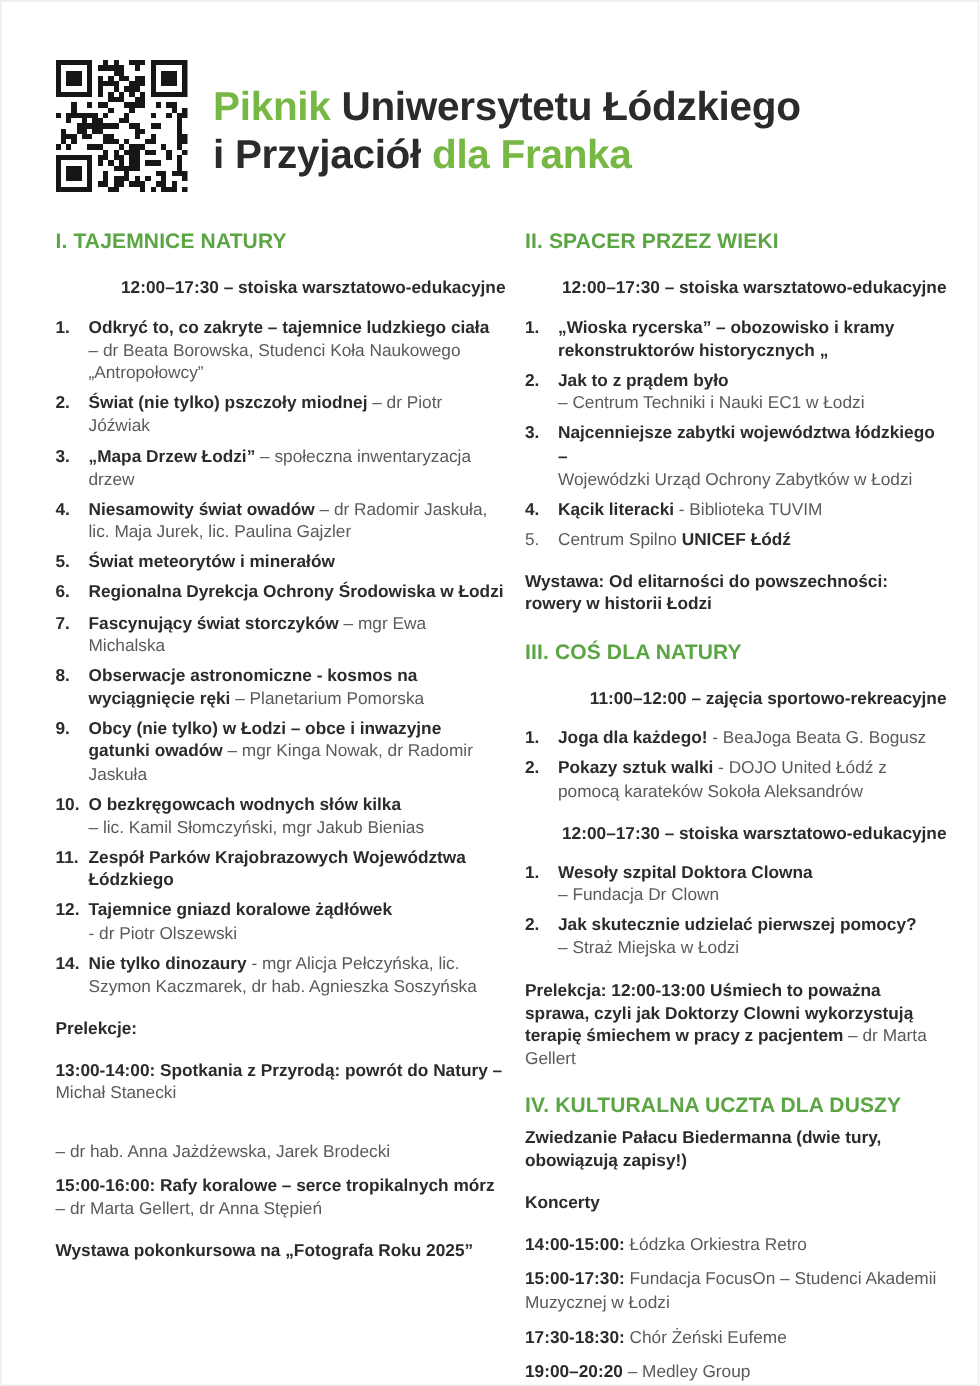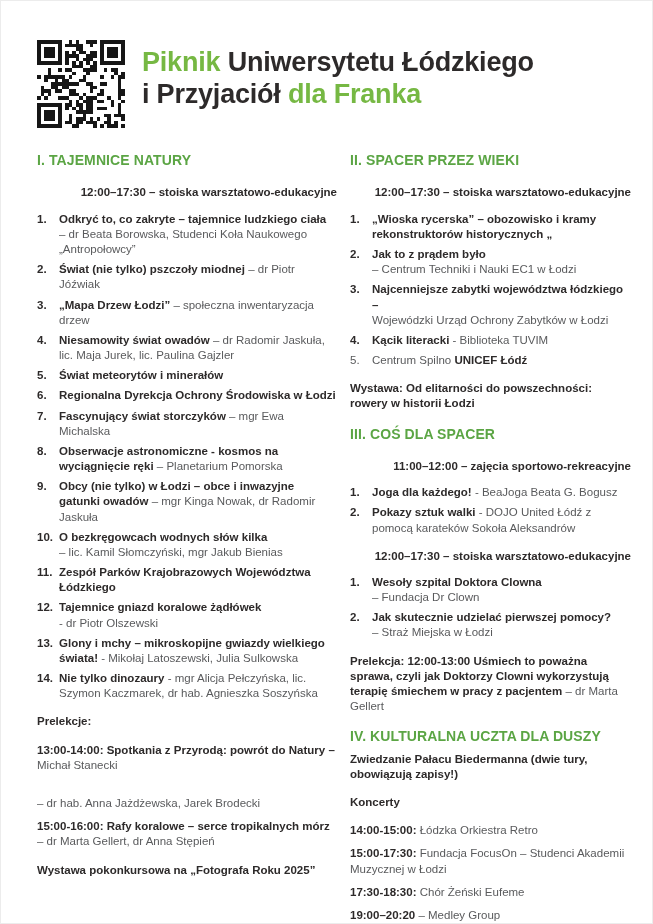--- a/index.html
+++ b/index.html
@@ -9,21 +9,21 @@
     box-sizing:border-box;
     background:#fff;
     border:1px solid #ececec;
     font-family:"Liberation Sans", sans-serif;
     font-size:11.5px;
     line-height:1.32;
     color:#595a5c;
     overflow:hidden;
   }
   .inner{padding:39px 23px 0 36px;box-sizing:border-box;}
-  header{display:flex;align-items:flex-start;}
+  header{display:flex;align-items:center;}
   .qr{width:88px;height:88px;flex:0 0 88px;}
   .qr svg{display:block;width:88px;height:88px;}
   h1{
     margin:6px 0 0 17px;
     font-size:27px;
     line-height:1.2;
     font-weight:700;
     color:#2d2a2a;
     letter-spacing:-0.2px;
   }
@@ -408,24 +408,20 @@
           </div>
           <div class="item">
             <span class="num">11.</span>
             <span class="ibody"><span class="b">Zespół Parków Krajobrazowych Województwa Łódzkiego</span></span>
           </div>
           <div class="item">
             <span class="num">12.</span>
             <span class="ibody"><span class="b">Tajemnice gniazd koralowe żądłówek</span><br><span class="rr">- dr Piotr Olszewski</span></span>
           </div>
           <div class="item">
-            <span class="num">13.</span>
-            <span class="ibody"><span class="b">Glony i mchy – mikroskopijne gwiazdy wielkiego świata!</span><span class="rr"> - Mikołaj Latoszewski, Julia Sulkowska</span></span>
-          </div>
-          <div class="item">
             <span class="num">14.</span>
             <span class="ibody"><span class="b">Nie tylko dinozaury</span><span class="rr"> - mgr Alicja Pełczyńska, lic. Szymon Kaczmarek, dr hab. Agnieszka Soszyńska</span></span>
           </div>
           <p class="para gap"><span class="b">Prelekcje:</span></p>
           <p class="para gap"><span class="b">13:00-14:00:  Spotkania z Przyrodą: powrót do Natury –</span><br><span class="rr">Michał Stanecki</span></p>
           <p class="para"><br><span class="rr">– dr hab. Anna Jażdżewska, Jarek Brodecki</span></p>
           <p class="para"><span class="b">15:00-16:00: Rafy koralowe – serce tropikalnych mórz</span><br><span class="rr">– dr Marta Gellert, dr Anna Stępień</span></p>
           <p class="para gap"><span class="b">Wystawa pokonkursowa na „Fotografa Roku 2025”</span></p>
         </div>
       <div class="col" id="col-right">
@@ -445,21 +441,21 @@
           </div>
           <div class="item">
             <span class="num">4.</span>
             <span class="ibody"><span class="b">Kącik literacki</span><span class="rr"> - Biblioteka TUVIM</span></span>
           </div>
           <div class="item">
             <span class="num r">5.</span>
             <span class="ibody"><span class="rr">Centrum Spilno </span><span class="b">UNICEF Łódź</span></span>
           </div>
           <p class="para gap"><span class="b">Wystawa: Od elitarności do powszechności: rowery w historii Łodzi</span></p>
-          <h2 class="sec gap">III. COŚ DLA SPACER</h2>
+          <h2 class="sec gap">III. COŚ DLA NATURY</h2>
           <p class="sub">11:00–12:00 – zajęcia sportowo-rekreacyjne</p>
           <div class="item">
             <span class="num">1.</span>
             <span class="ibody"><span class="b">Joga dla każdego!</span><span class="rr"> - BeaJoga Beata G. Bogusz</span></span>
           </div>
           <div class="item">
             <span class="num">2.</span>
             <span class="ibody"><span class="b">Pokazy sztuk walki</span><span class="rr"> - DOJO United Łódź z pomocą karateków Sokoła Aleksandrów</span></span>
           </div>
           <p class="sub gap">12:00–17:30 – stoiska warsztatowo-edukacyjne</p>

